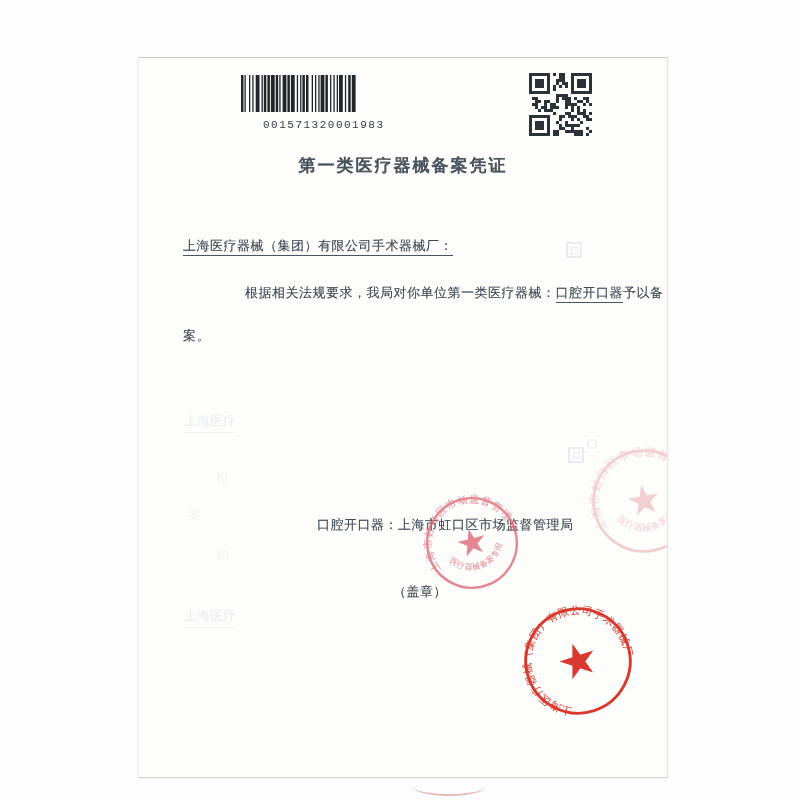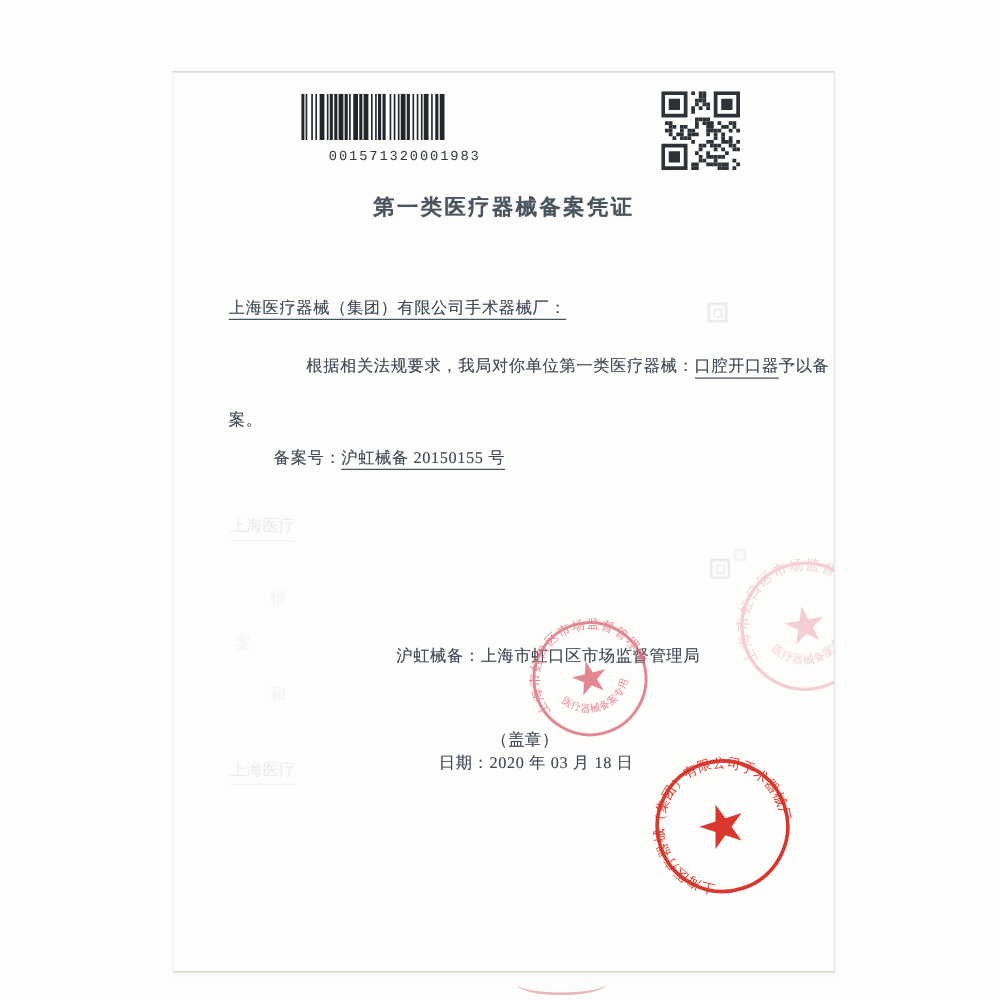--- a/index.html
+++ b/index.html
@@ -209,37 +209,33 @@
   <div class="abs doc-text" style="left:44px;top:179px;">
     <span class="u">上海医疗器械（集团）有限公司手术器械厂：</span>
   </div>
 
   <div class="abs doc-text" style="left:80px;top:226px;margin-left:26px;">
     <span>根据相关法规要求，我局对你单位第一类医疗器械：</span><span class="u">口腔开口器</span><span>予以备</span>
   </div>
 
   <div class="abs doc-text" style="left:44px;top:269px;">案。</div>
 
-  <div class="abs doc-text" style="left:80px;top:299px;">
-    <span>备案号：</span><span class="u">沪虹械备 20150155 号</span>
-  </div>
 
   <div class="abs ghost u2" style="left:45px;top:354px;">上海医疗</div>
 
   <div class="abs ghost-char" style="left:77px;top:411px;">根</div>
   <div class="abs ghost-char" style="left:49px;top:448px;">案</div>
   <div class="abs ghost-char" style="left:77px;top:489px;">和</div>
 
   <div class="abs doc-text" style="left:178px;top:458px;">
-    <span>沪虹械备：</span><span>上海市虹口区市场监督管理局</span>
+    <span>口腔开口器：</span><span>上海市虹口区市场监督管理局</span>
   </div>
 
   <div class="abs doc-text" style="left:254px;top:525px;">（盖章）</div>
 
-  <div class="abs doc-text" style="left:212px;top:543px;">日期：2020 年 03 月 18 日</div>
 
   <div class="abs ghost-square" style="left:427px;top:184px;width:12px;height:12px;">
       <div class="inner"></div>
     </div>
   <div class="abs ghost-square" style="left:429px;top:389px;width:12px;height:12px;">
       <div class="inner"></div>
     </div>
   <div class="abs ghost-square" style="left:448px;top:381px;width:6px;height:6px;opacity:.13;"></div>
 
   <div class="abs seal" style="left:285px;top:437px;width:96px;height:96px;transform:rotate(-14deg);opacity:.8;">

